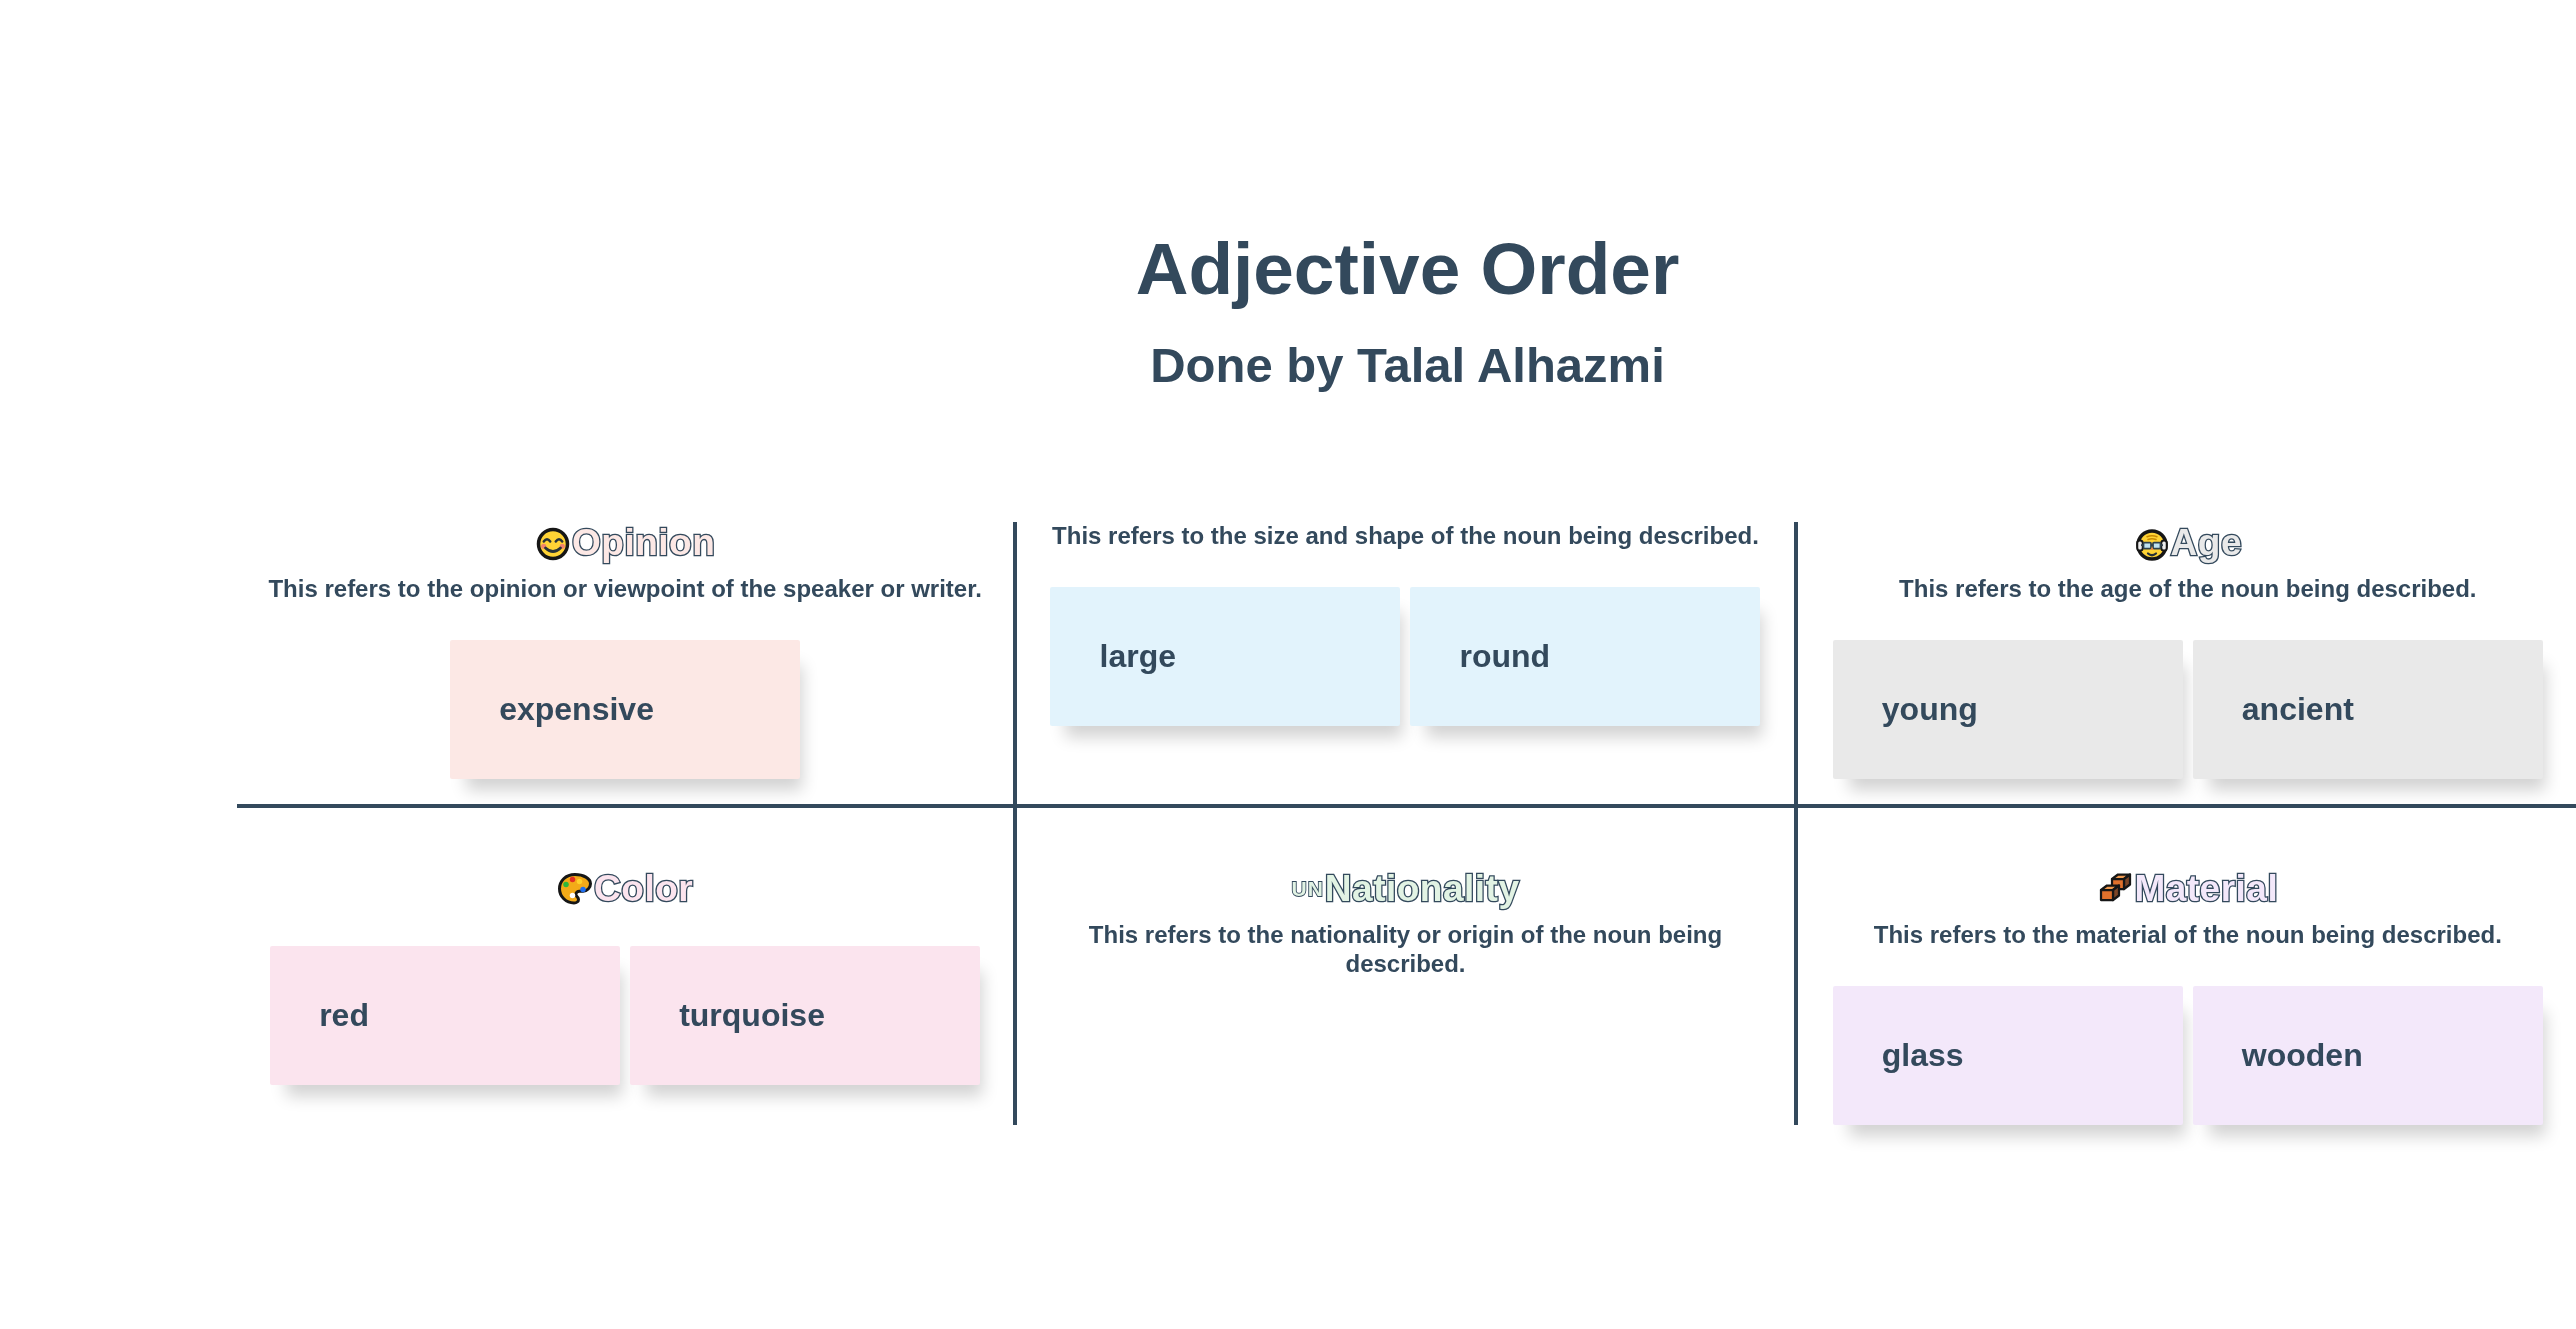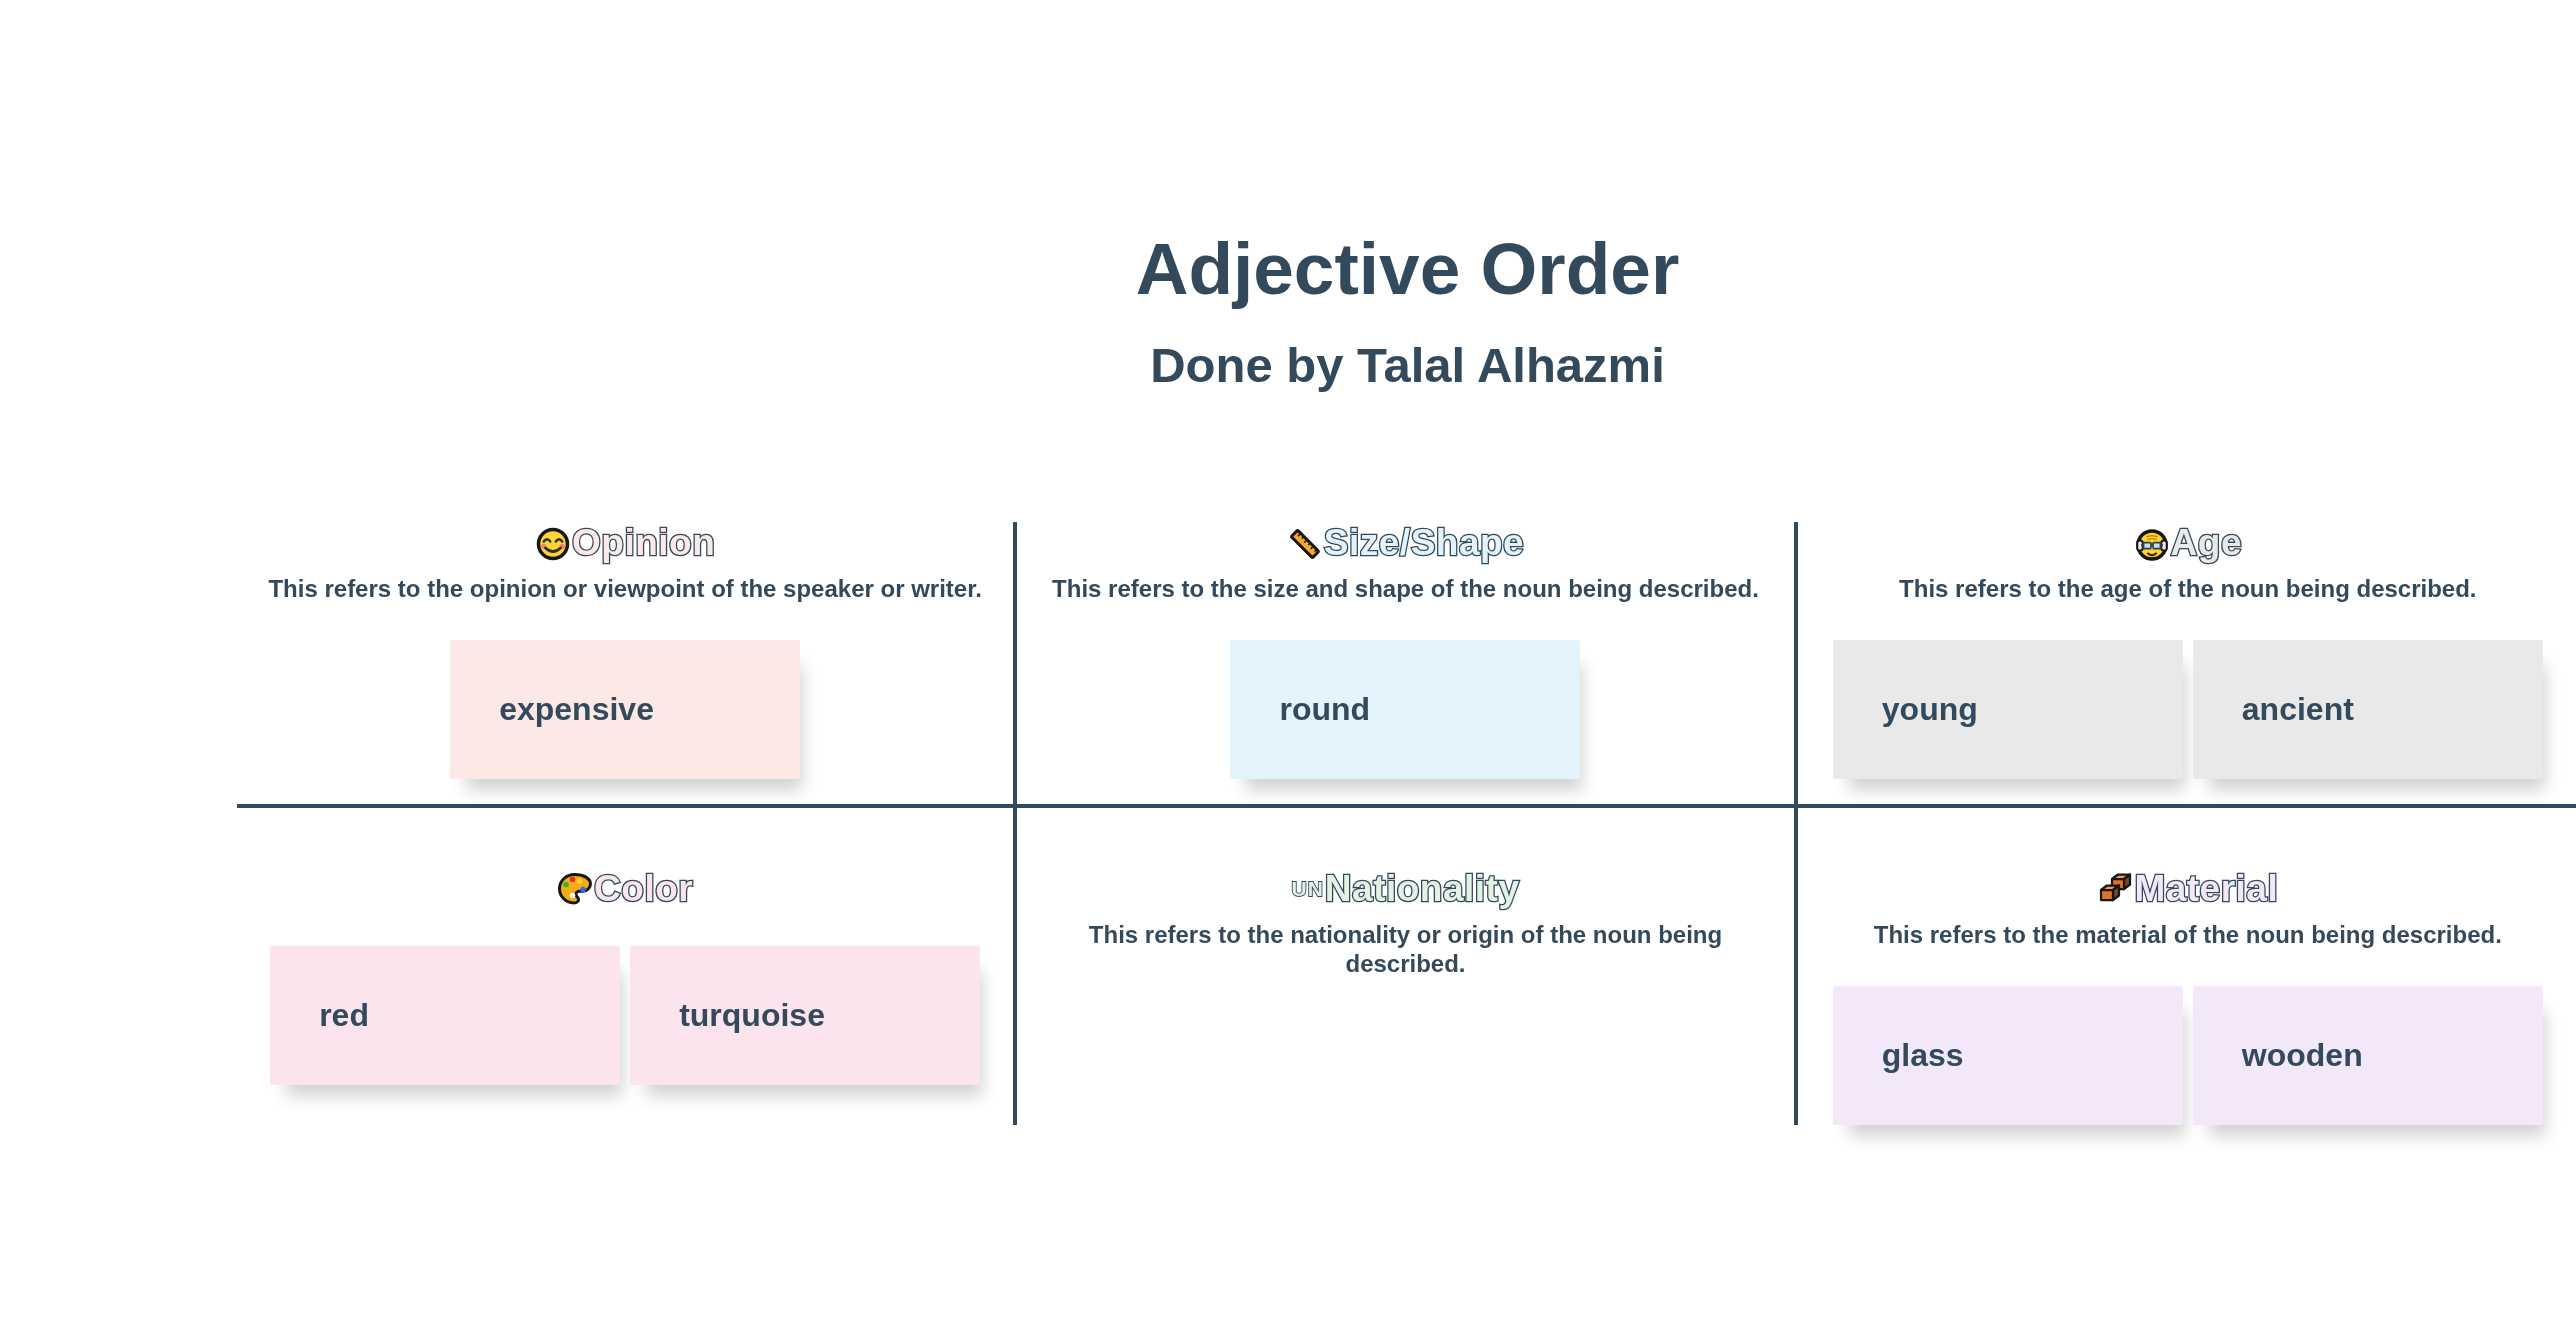--- a/index.html
+++ b/index.html
@@ -126,33 +126,25 @@
       </div>
       <p class="sec-desc">This refers to the opinion or viewpoint of the speaker or writer.</p>
       <div class="cards">
         <div class="card">
             <span>expensive</span>
           </div>
       </div>
     </section>
 
     <section class="cell col-b row-1" style="--tint: #e2f3fc;">
-      <div class="sec-header">
-        <span class="icon">
-          <svg viewBox="0 0 72 72">
-            <g transform="rotate(45 36 36)">
-              <rect x="6" y="27" width="60" height="18" rx="2.5" fill="#f7a82c" stroke="#161616" stroke-width="6"></rect>
-              <path d="M15 27 v8 M24 27 v6 M33 27 v8 M42 27 v6 M51 27 v8 M60 27 v6" stroke="#161616" stroke-width="3" fill="none"></path>
-            </g>
-          </svg>
-        </span>
-        <span class="sec-title">Size/Shape</span>
-      </div>
       <p class="sec-desc">This refers to the size and shape of the noun being described.</p>
       <div class="cards">
+        <div class="card">
+            <span>large</span>
+          </div>
         <div class="card">
             <span>round</span>
           </div>
       </div>
     </section>
 
     <section class="cell row-1" style="--tint: #e9e9e9;">
       <div class="sec-header">
         <span class="icon">
           <svg viewBox="0 0 72 72">

